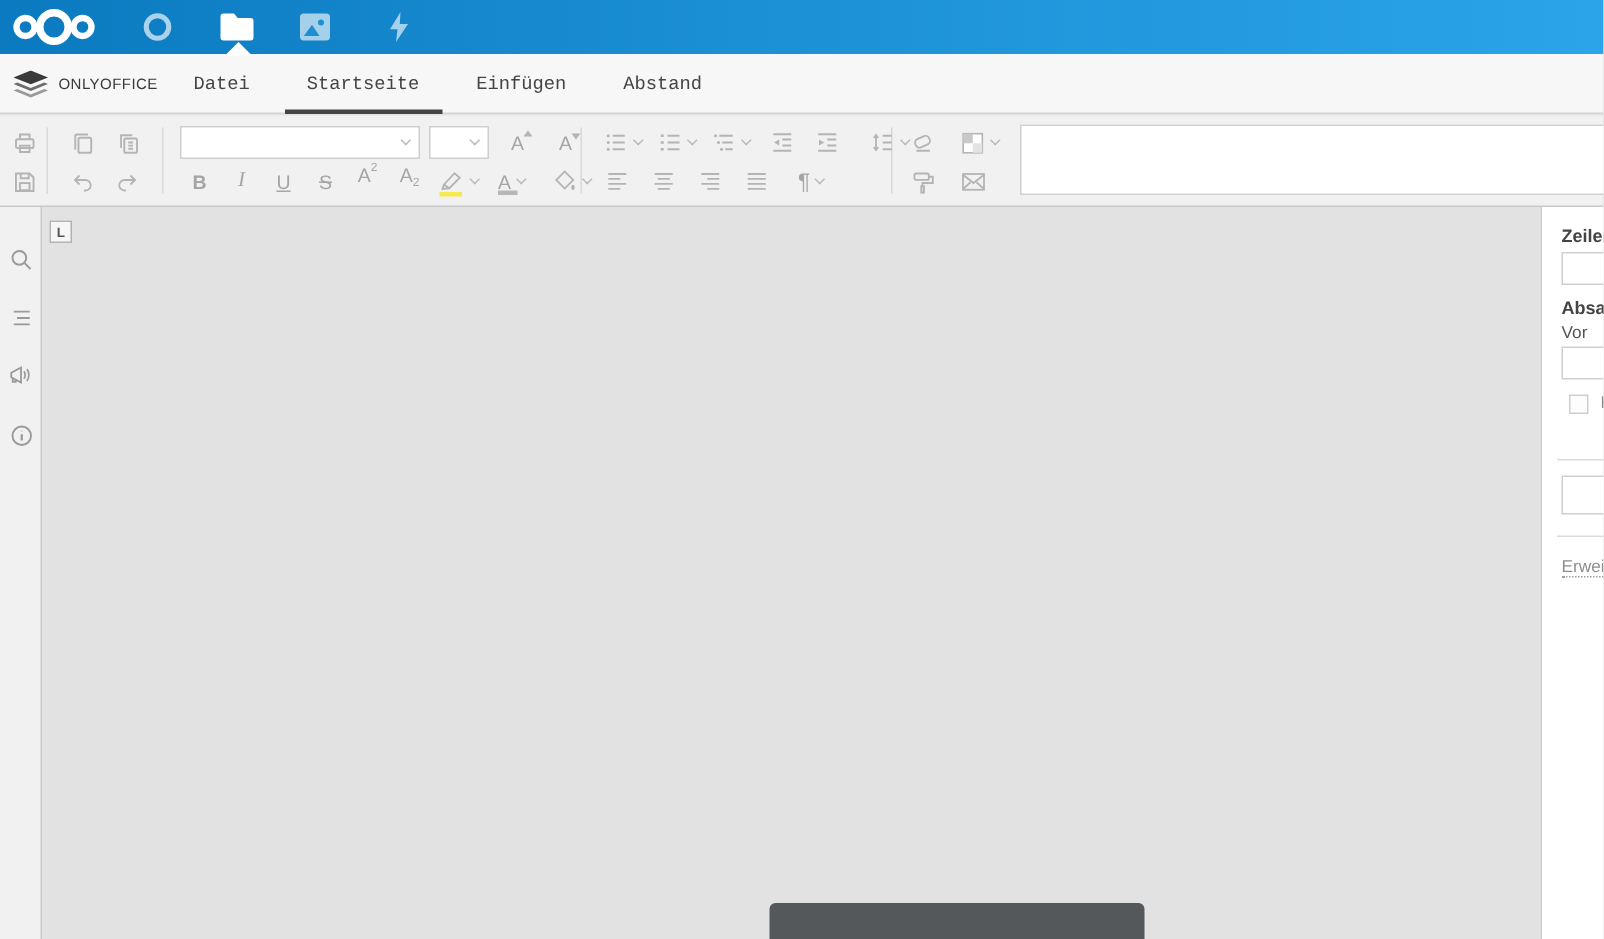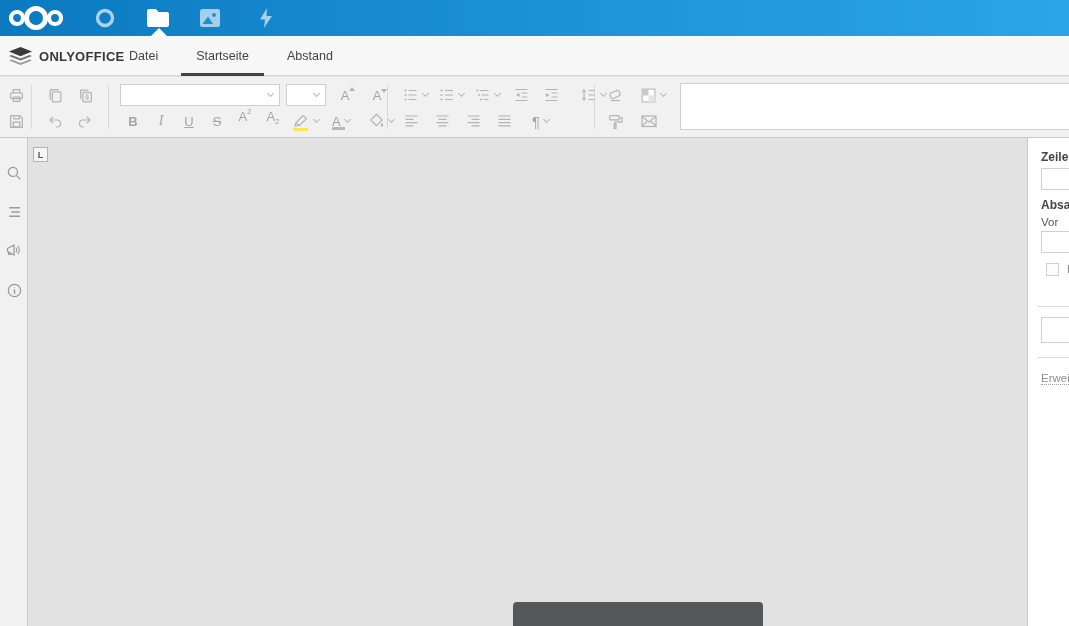--- a/index.html
+++ b/index.html
@@ -17,24 +17,24 @@
   .app-photos{ left:195px; width:30px; }
   .app-activity{ left:252px; width:28px; }
 
   
   .menubar { position:absolute; left:0; top:36px; width:1069px; height:40px;
              background:#f7f7f7; border-bottom:1px solid #d4d4d4; }
   .notch { position:absolute; left:150px; top:-8px; width:0; height:0;
            border-left:9px solid transparent; border-right:9px solid transparent;
            border-bottom:9px solid #ffffff; }
   .brand { position:absolute; left:9px; top:0; height:40px; display:flex; align-items:center; gap:7px; }
-  .brand-text { font-size:13px; font-weight:bold; color:#383838; letter-spacing:.3px; }
+  .brand-text { font-size:10px; font-weight:normal; color:#383838; letter-spacing:.3px; }
   .tabs { position:absolute; left:110px; top:0; height:40px; display:flex; }
   .tab { height:40px; display:flex; align-items:center; padding:0 15px; margin:0 4px;
-         font-size:12.5px; color:#444; cursor:pointer; border-bottom:3px solid transparent; padding-top:3px; }
+         font-size:12.5px; color:#444; cursor:pointer; border-bottom:3px solid transparent; padding-top:3px;font-family:Liberation Mono, monospace; }
   .tab.active { border-bottom-color:#444; font-weight:normal; }
   .doc-title { position:absolute; left:595px; top:0; height:40px; display:flex; align-items:center;
                font-size:12px; color:#6e6e6e; }
 
   
   .toolbar { position:absolute; left:0; top:77px; width:1069px; height:61px;
              background:#f1f1f1; border-bottom:1px solid #c9c9c9; }
   .vsep { position:absolute; top:8px; width:1px; height:44px; background:#d8d8d8; }
   .tgroup { position:absolute; top:5px; display:grid; grid-template-rows:26px 26px; row-gap:0; align-items:center; }
   .trow { display:flex; align-items:center; height:26px; }
@@ -141,20 +141,21 @@
       <svg width="23" height="19" viewBox="0 0 23 19">
         <path d="M11.5 0 L23 4.6 L11.5 9.2 L0 4.6 Z" fill="#3b3b3b"></path>
         <path d="M2.5 8 L11.5 11.6 L20.5 8 L23 9 L11.5 13.6 L0 9 Z" fill="#6d6d6d"></path>
         <path d="M2.5 12.4 L11.5 16 L20.5 12.4 L23 13.4 L11.5 18 L0 13.4 Z" fill="#9a9a9a"></path>
       </svg>
       <span class="brand-text">ONLYOFFICE</span>
     </div>
     <div class="tabs">
       <div class="tab">Datei</div>
       <div class="tab active">Startseite</div>
+      <div class="tab">Einfügen</div>
       <div class="tab">Abstand</div>
     </div>
   </nav>
 
   <div class="toolbar">
     <div class="vsep" style="left:31px"></div>
     <div class="vsep" style="left:108px"></div>
     <div class="vsep" style="left:387px"></div>
     <div class="vsep" style="left:594px"></div>
 

